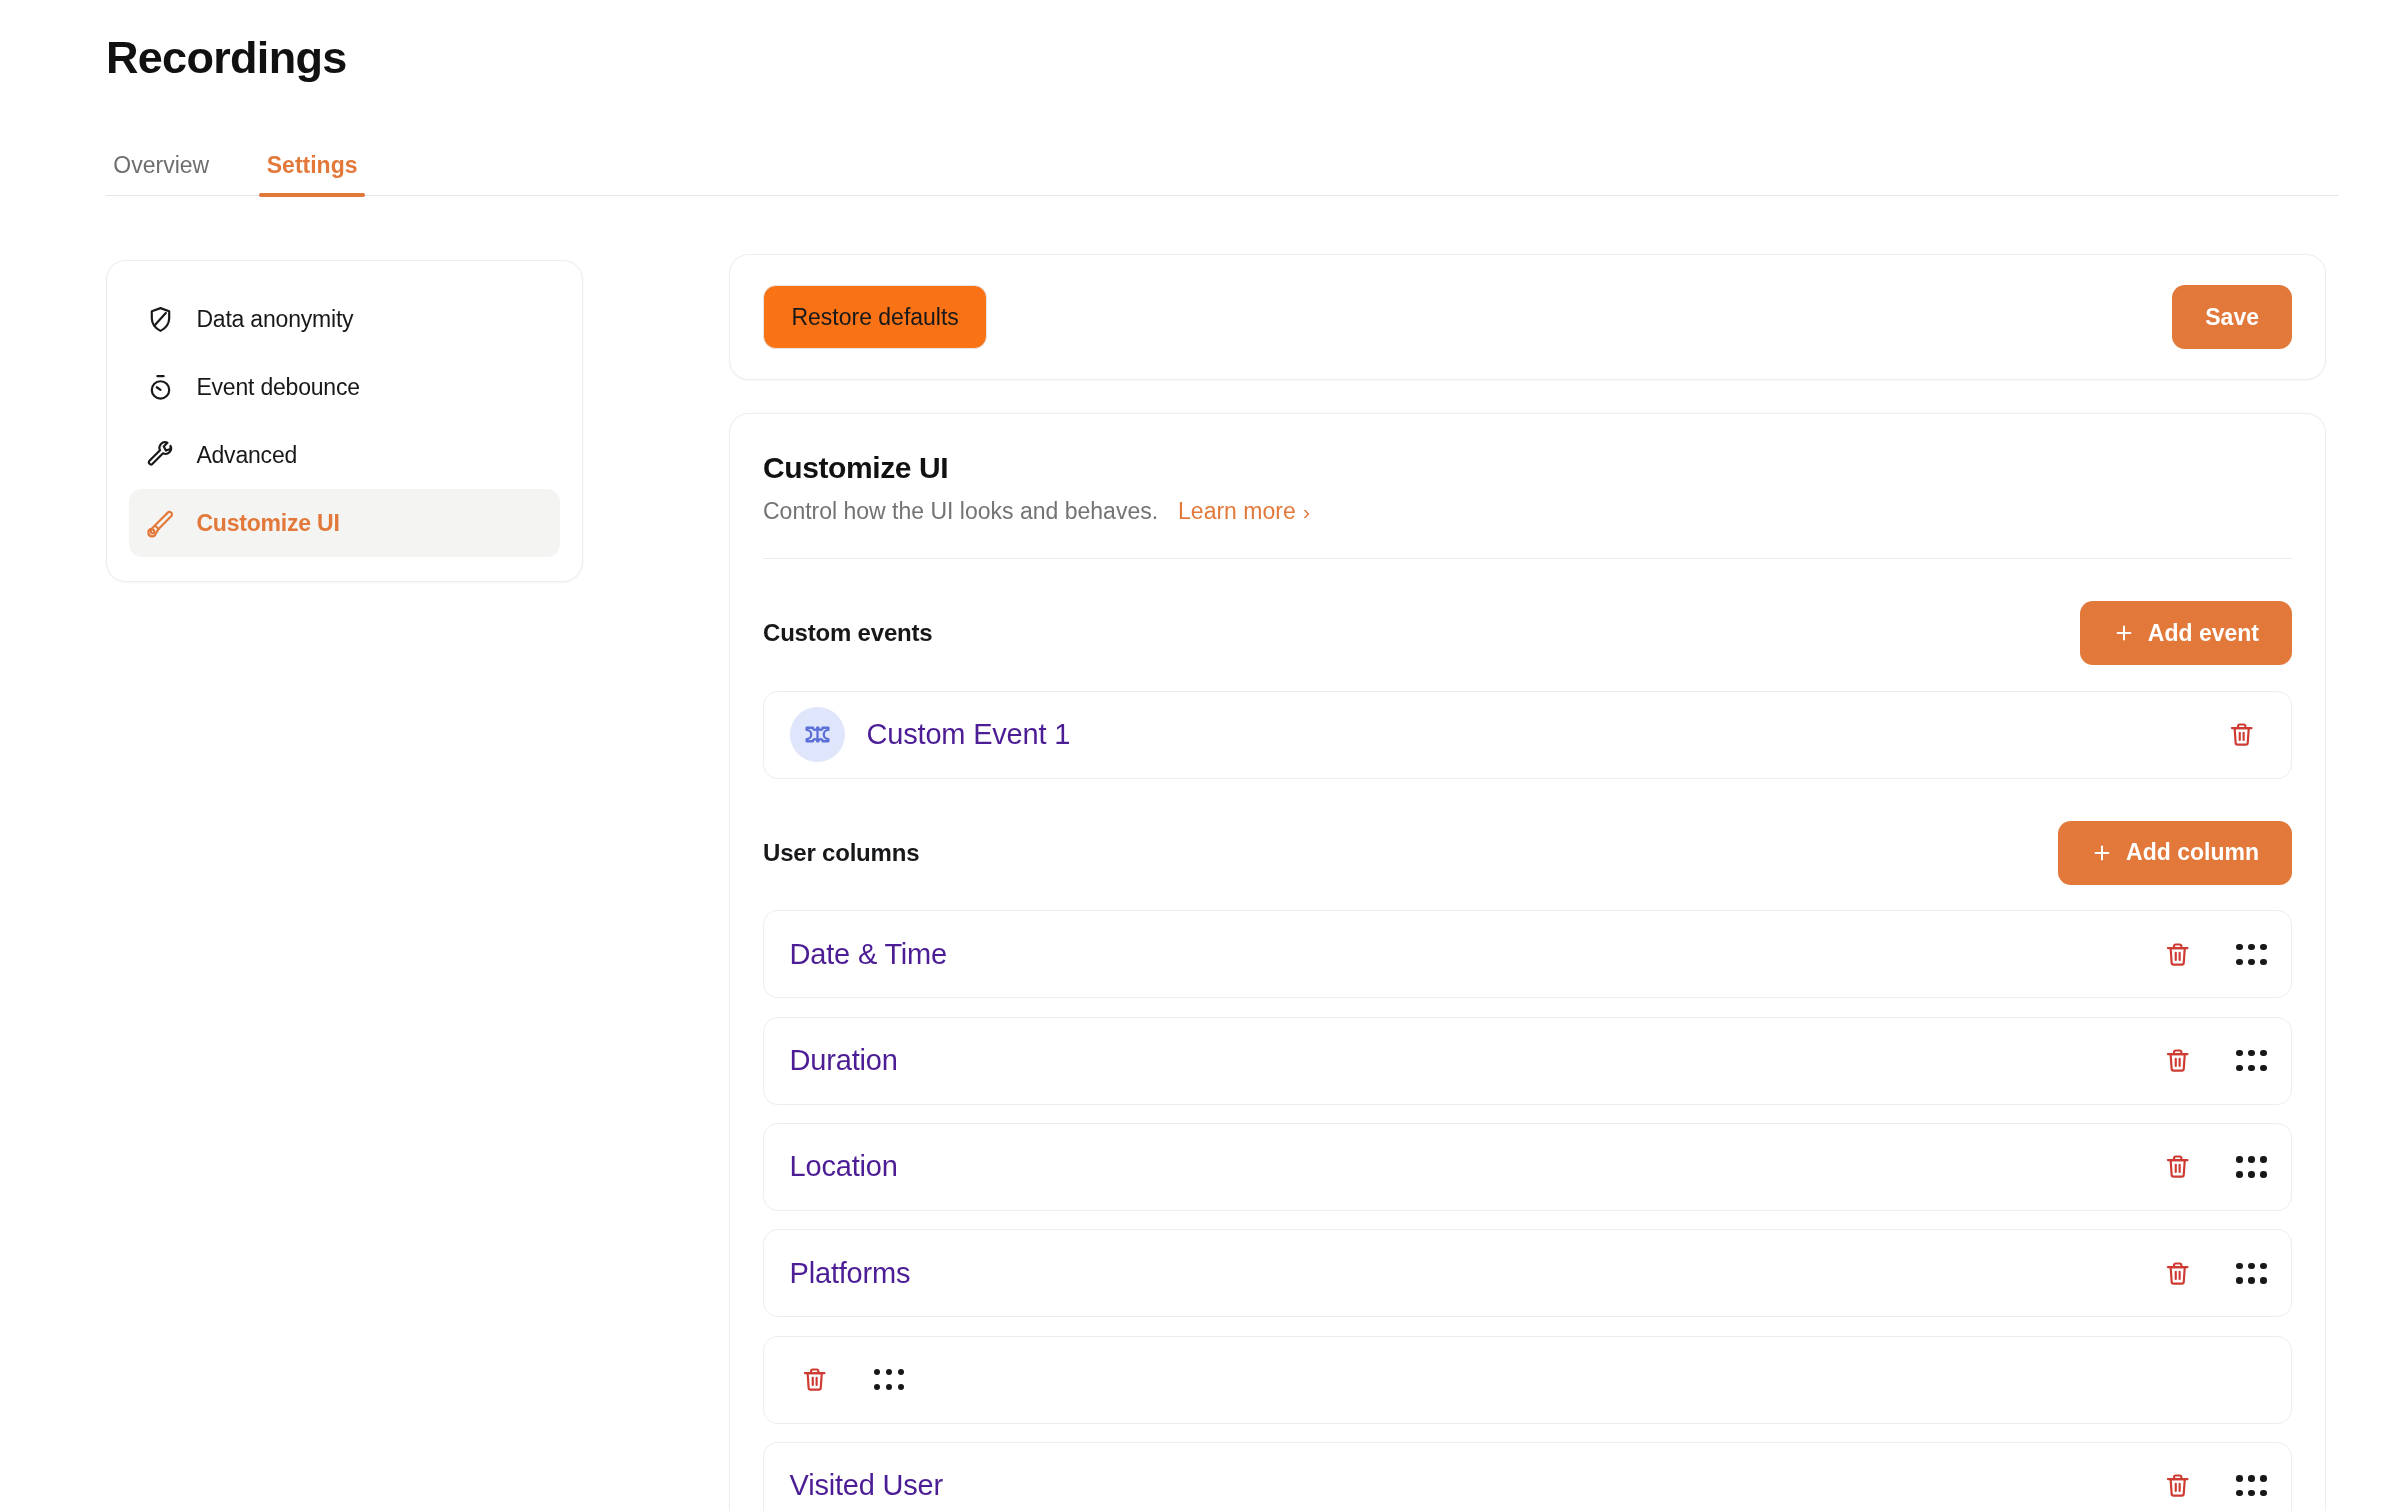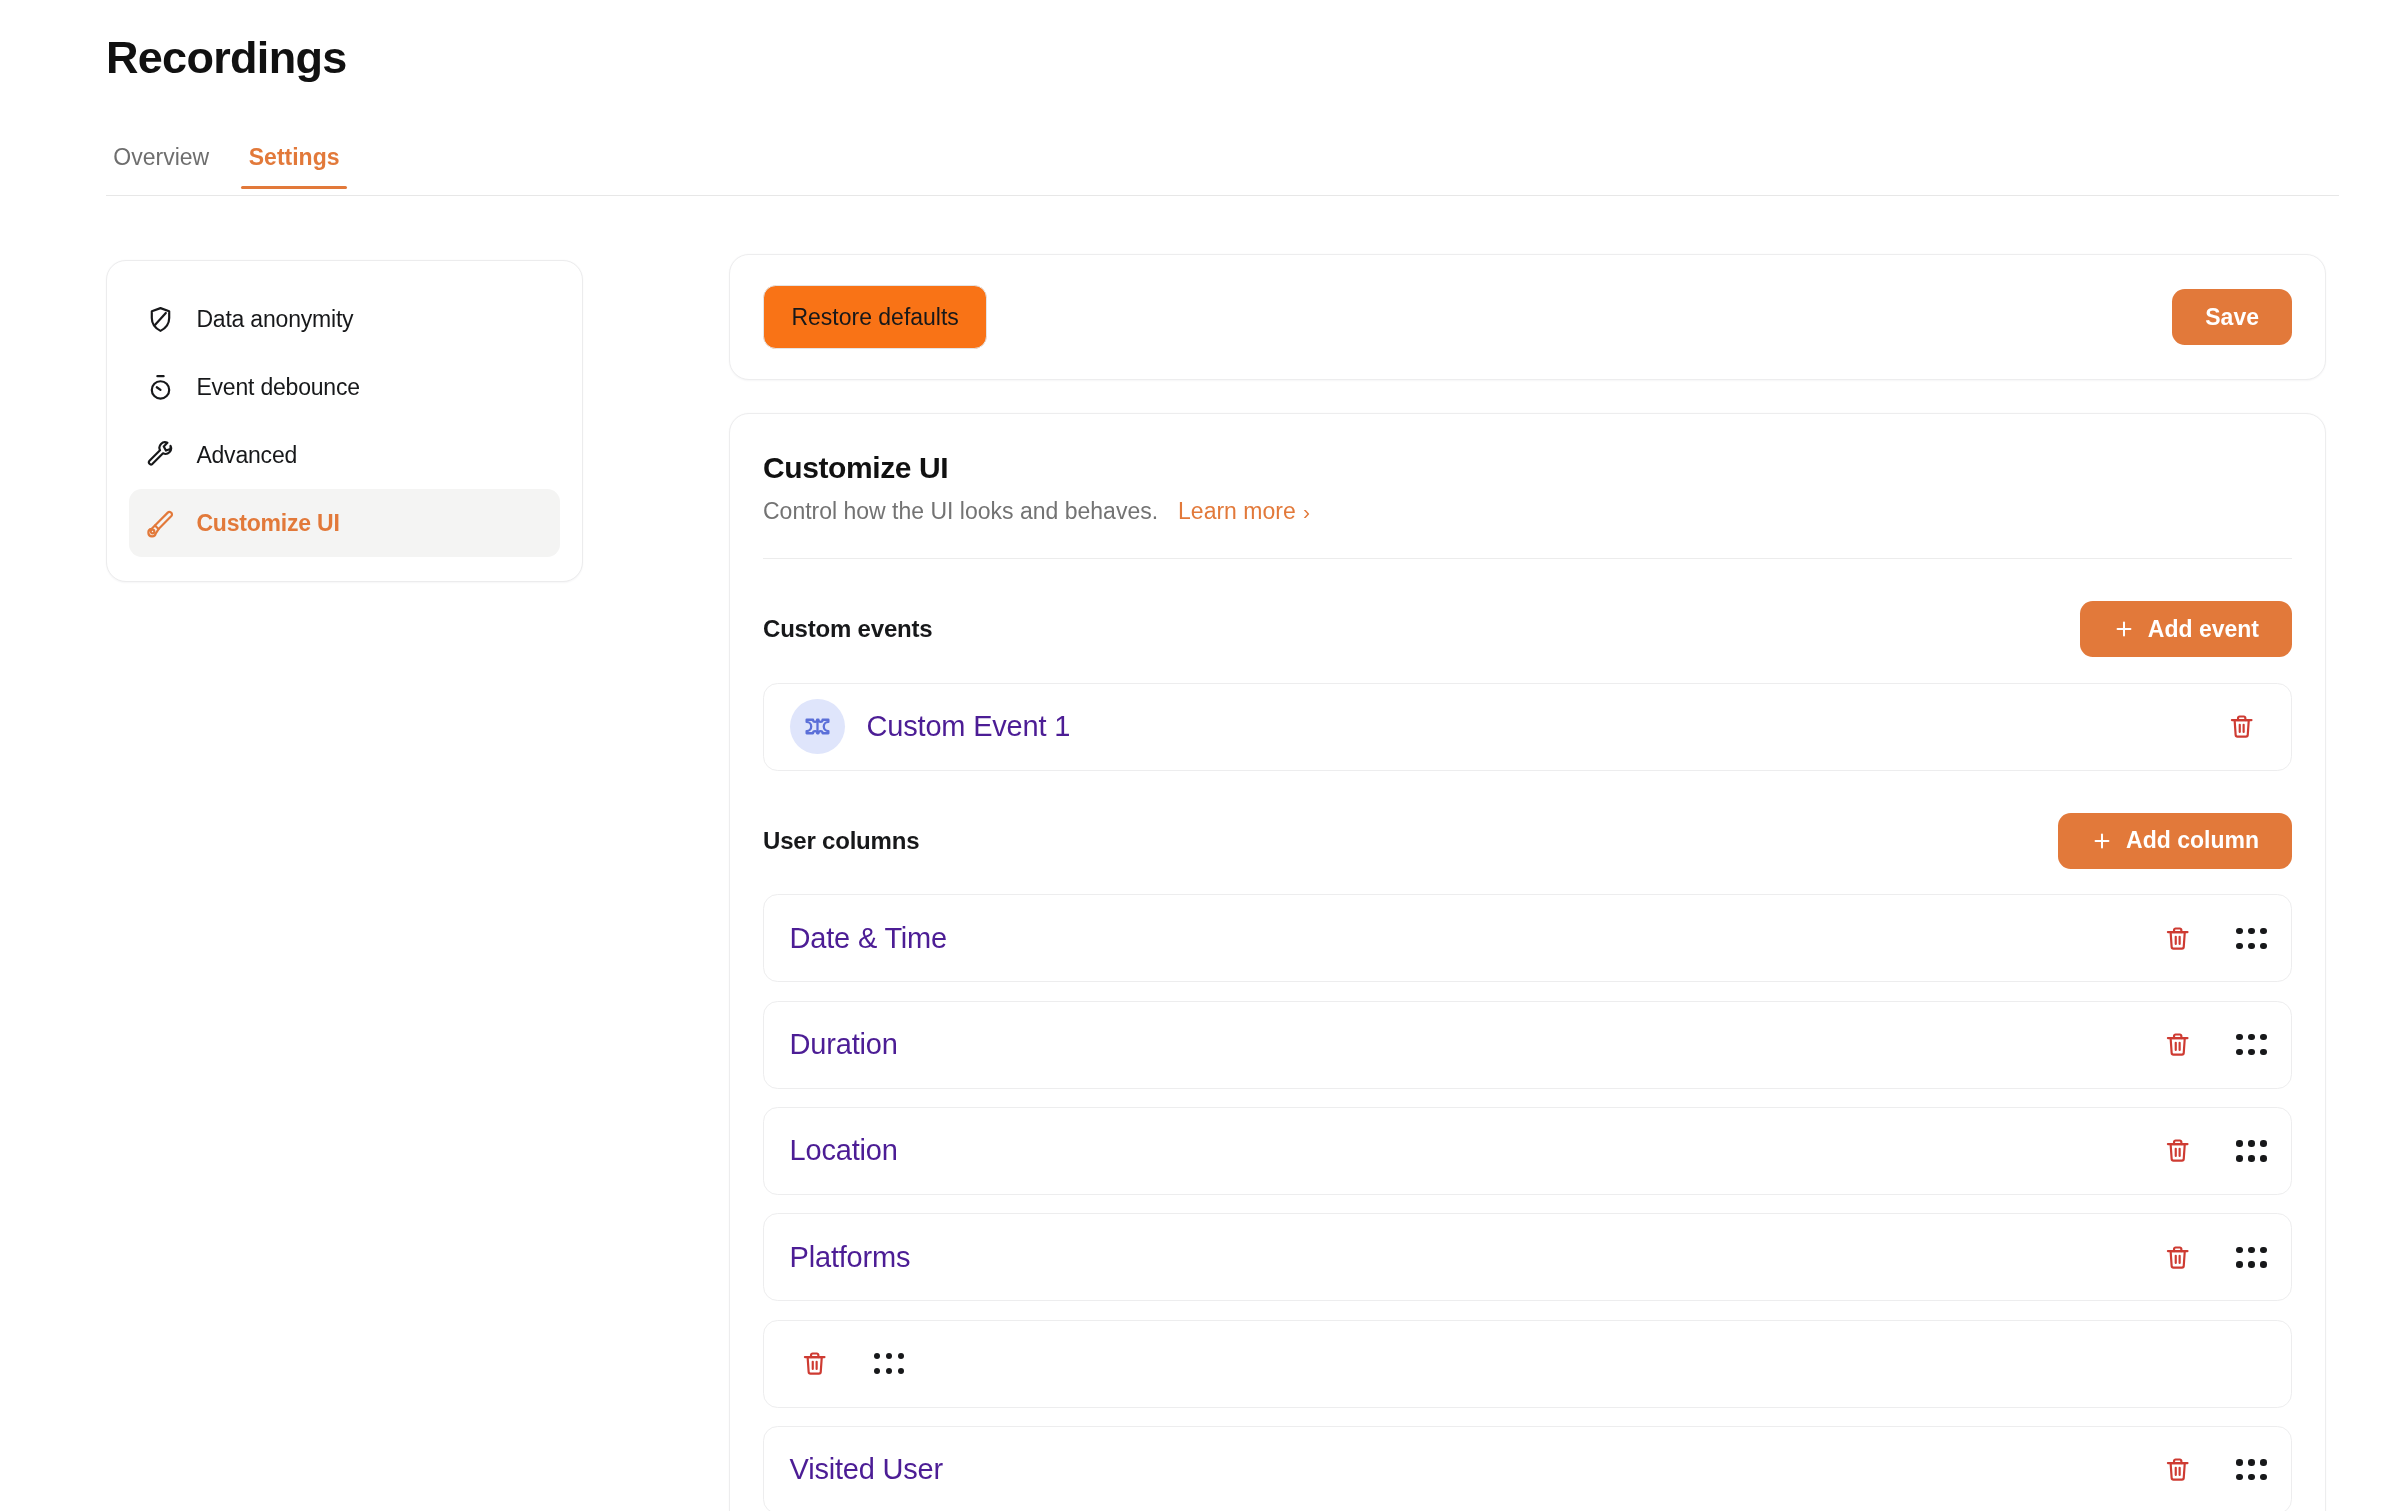--- a/index.html
+++ b/index.html
@@ -33,22 +33,22 @@
   }
 
   .tabbar {
     position: absolute;
     left: 106px;
     top: 139px;
     width: 2233px;
     height: 57px;
     border-bottom: 1.8px solid #e7e7e7;
     display: flex;
-    align-items: center;
-    gap: 25px;
+    align-items: flex-end;
+    gap: 43px;
   }
   .tab {
     position: relative;
     font-size: 23px;
     font-weight: 500;
     color: #6e6e6e;
     padding: 0 7.3px 18.3px 7.3px;
     cursor: pointer;
     background: none;
     border: none;
@@ -128,21 +128,21 @@
     border-radius: 12.8px;
     background: #f97316;
     font-family: inherit;
     font-size: 23px;
     font-weight: 500;
     color: #17181a;
     cursor: pointer;
     white-space: nowrap;
   }
   .btn-primary {
-    height: 56px;
+    height: 64px;
     padding: 0 33px;
     border: none;
     border-radius: 12.8px;
     background: #e2793a;
     color: #ffffff;
     font-family: inherit;
     font-size: 23px;
     font-weight: 600;
     cursor: pointer;
     display: inline-flex;

